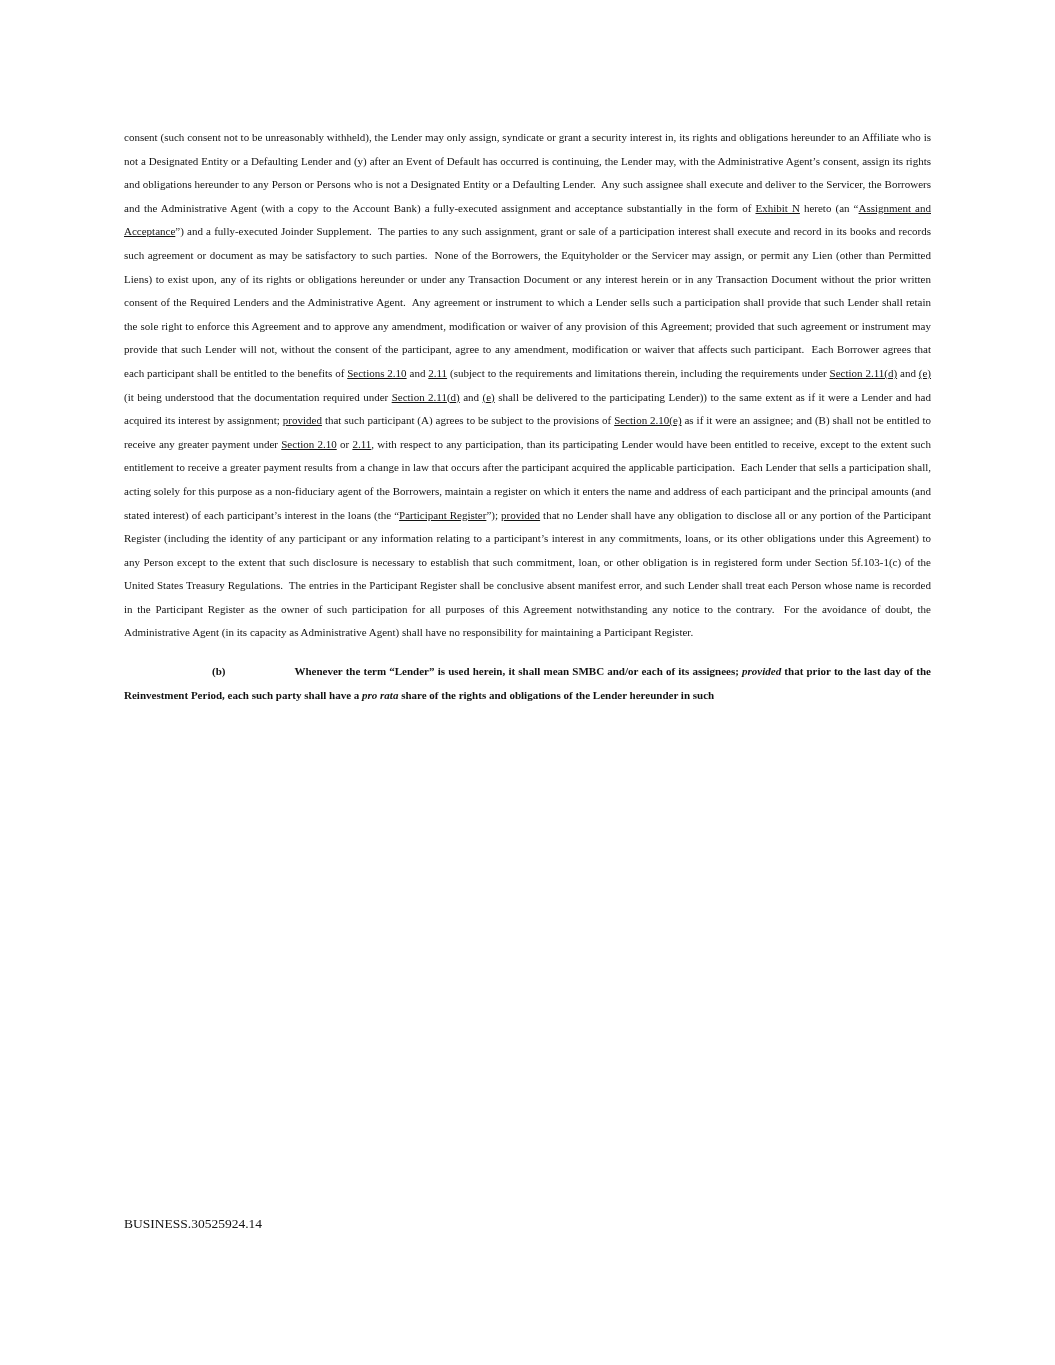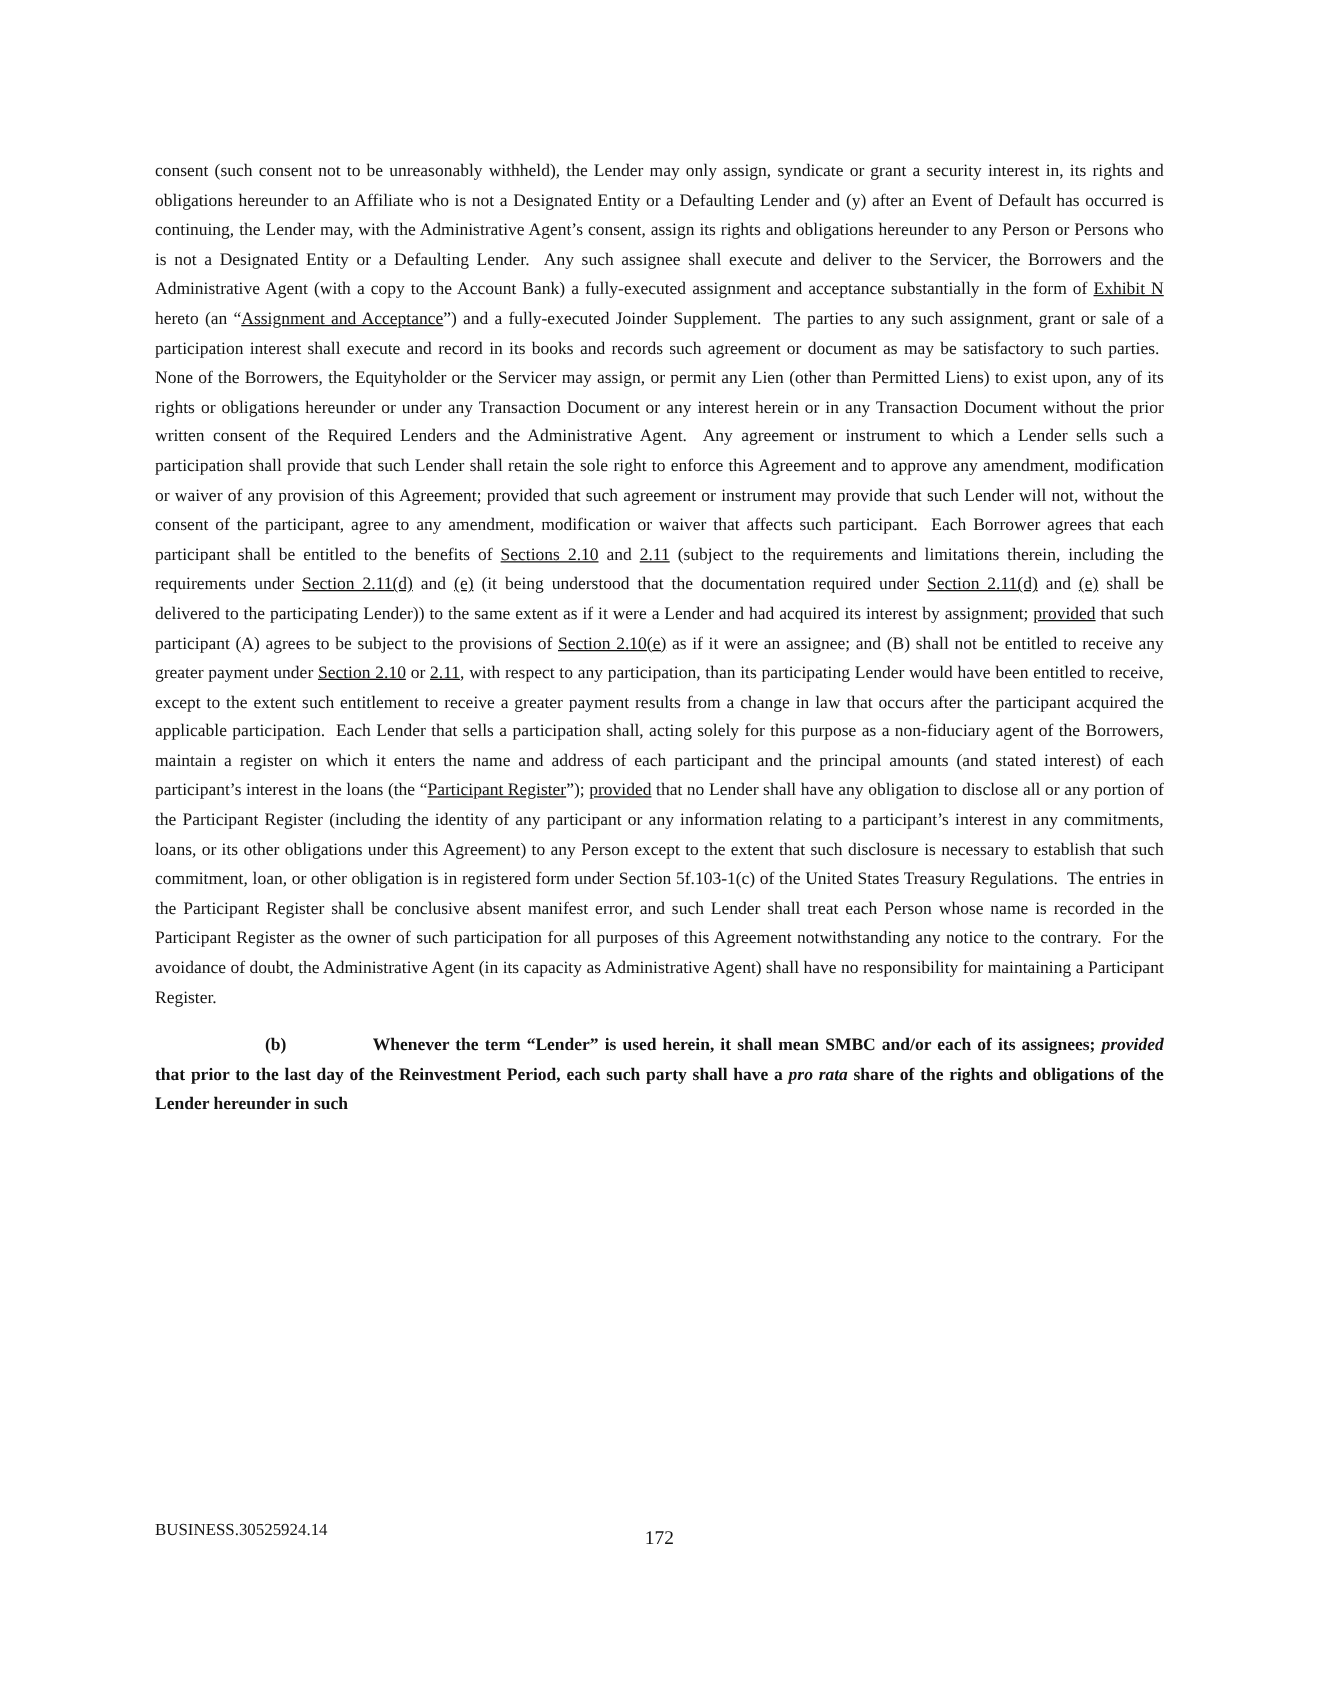--- a/index.html
+++ b/index.html
@@ -14,21 +14,21 @@
     background: #ffffff;
     overflow: hidden;
     font-family: "Liberation Serif", "DejaVu Serif", serif;
     color: #131313;
   }
   .body-text {
     position: absolute;
     left: 124px;
     top: 126px;
     width: 807px;
-    font-size: 14px;
+    font-size: 11px;
     line-height: 23.6px;
     text-align: justify;
   }
   .para {
     margin: 0;
     padding: 0;
   }
   .para.indented {
     text-indent: 88px;
     margin-top: 15px;
@@ -59,15 +59,14 @@
   }
 </style>
 </head>
 <body>
 
 <div class="page">
   <div class="body-text">
       <p class="para"><span class="run-p">consent (such consent not to be unreasonably withheld), the Lender may only assign, syndicate or grant a security interest in, its rights and obligations hereunder to an Affiliate who is not a Designated Entity or a Defaulting Lender and (y) after an Event of Default has occurred is continuing, the Lender may, with the Administrative Agent’s consent, assign its rights and obligations hereunder to any Person or Persons who is not a Designated Entity or a Defaulting Lender.&nbsp; Any such assignee shall execute and deliver to the Servicer, the Borrowers and the Administrative Agent (with a copy to the Account Bank) a fully-executed assignment and acceptance substantially in the form of </span><span class="run-u">Exhibit N</span><span class="run-p"> hereto (an “</span><span class="run-u">Assignment and Acceptance</span><span class="run-p">”) and a fully-executed Joinder Supplement.&nbsp; The parties to any such assignment, grant or sale of a participation interest shall execute and record in its books and records such agreement or document as may be satisfactory to such parties.&nbsp; None of the Borrowers, the Equityholder or the Servicer may assign, or permit any Lien (other than Permitted Liens) to exist upon, any of its rights or obligations hereunder or under any Transaction Document or any interest herein or in any Transaction Document without the prior written consent of the Required Lenders and the Administrative Agent.&nbsp; Any agreement or instrument to which a Lender sells such a participation shall provide that such Lender shall retain the sole right to enforce this Agreement and to approve any amendment, modification or waiver of any provision of this Agreement; provided that such agreement or instrument may provide that such Lender will not, without the consent of the participant, agree to any amendment, modification or waiver that affects such participant.&nbsp; Each Borrower agrees that each participant shall be entitled to the benefits of </span><span class="run-u">Sections 2.10</span><span class="run-p"> and </span><span class="run-u">2.11</span><span class="run-p"> (subject to the requirements and limitations therein, including the requirements under </span><span class="run-u">Section 2.11(d)</span><span class="run-p"> and </span><span class="run-u">(e)</span><span class="run-p"> (it being understood that the documentation required under </span><span class="run-u">Section 2.11(d)</span><span class="run-p"> and </span><span class="run-u">(e)</span><span class="run-p"> shall be delivered to the participating Lender)) to the same extent as if it were a Lender and had acquired its interest by assignment; </span><span class="run-u">provided</span><span class="run-p"> that such participant (A) agrees to be subject to the provisions of </span><span class="run-u">Section 2.10(e)</span><span class="run-p"> as if it were an assignee; and (B) shall not be entitled to receive any greater payment under </span><span class="run-u">Section 2.10</span><span class="run-p"> or </span><span class="run-u">2.11</span><span class="run-p">, with respect to any participation, than its participating Lender would have been entitled to receive, except to the extent such entitlement to receive a greater payment results from a change in law that occurs after the participant acquired the applicable participation.&nbsp; Each Lender that sells a participation shall, acting solely for this purpose as a non-fiduciary agent of the Borrowers, maintain a register on which it enters the name and address of each participant and the principal amounts (and stated interest) of each participant’s interest in the loans (the “</span><span class="run-u">Participant Register</span><span class="run-p">”); </span><span class="run-u">provided</span><span class="run-p"> that no Lender shall have any obligation to disclose all or any portion of the Participant Register (including the identity of any participant or any information relating to a participant’s interest in any commitments, loans, or its other obligations under this Agreement) to any Person except to the extent that such disclosure is necessary to establish that such commitment, loan, or other obligation is in registered form under Section 5f.103-1(c) of the United States Treasury Regulations.&nbsp; The entries in the Participant Register shall be conclusive absent manifest error, and such Lender shall treat each Person whose name is recorded in the Participant Register as the owner of such participation for all purposes of this Agreement notwithstanding any notice to the contrary.&nbsp; For the avoidance of doubt, the Administrative Agent (in its capacity as Administrative Agent) shall have no responsibility for maintaining a Participant Register.</span></p>
       <p class="para indented"><span class="run-p">(b)</span><span class="run-tab"></span><span class="run-p">Whenever the term “Lender” is used herein, it shall mean SMBC and/or each of its assignees; </span><span class="run-i">provided</span><span class="run-p"> that prior to the last day of the Reinvestment Period, each such party shall have a </span><span class="run-i">pro rata</span><span class="run-p"> share of the rights and obligations of the Lender hereunder in such</span></p>
     </div>
-  <div class="page-number">172</div>
   <div class="doc-id">BUSINESS.30525924.14</div>
 </div>
 
 </body></html>

